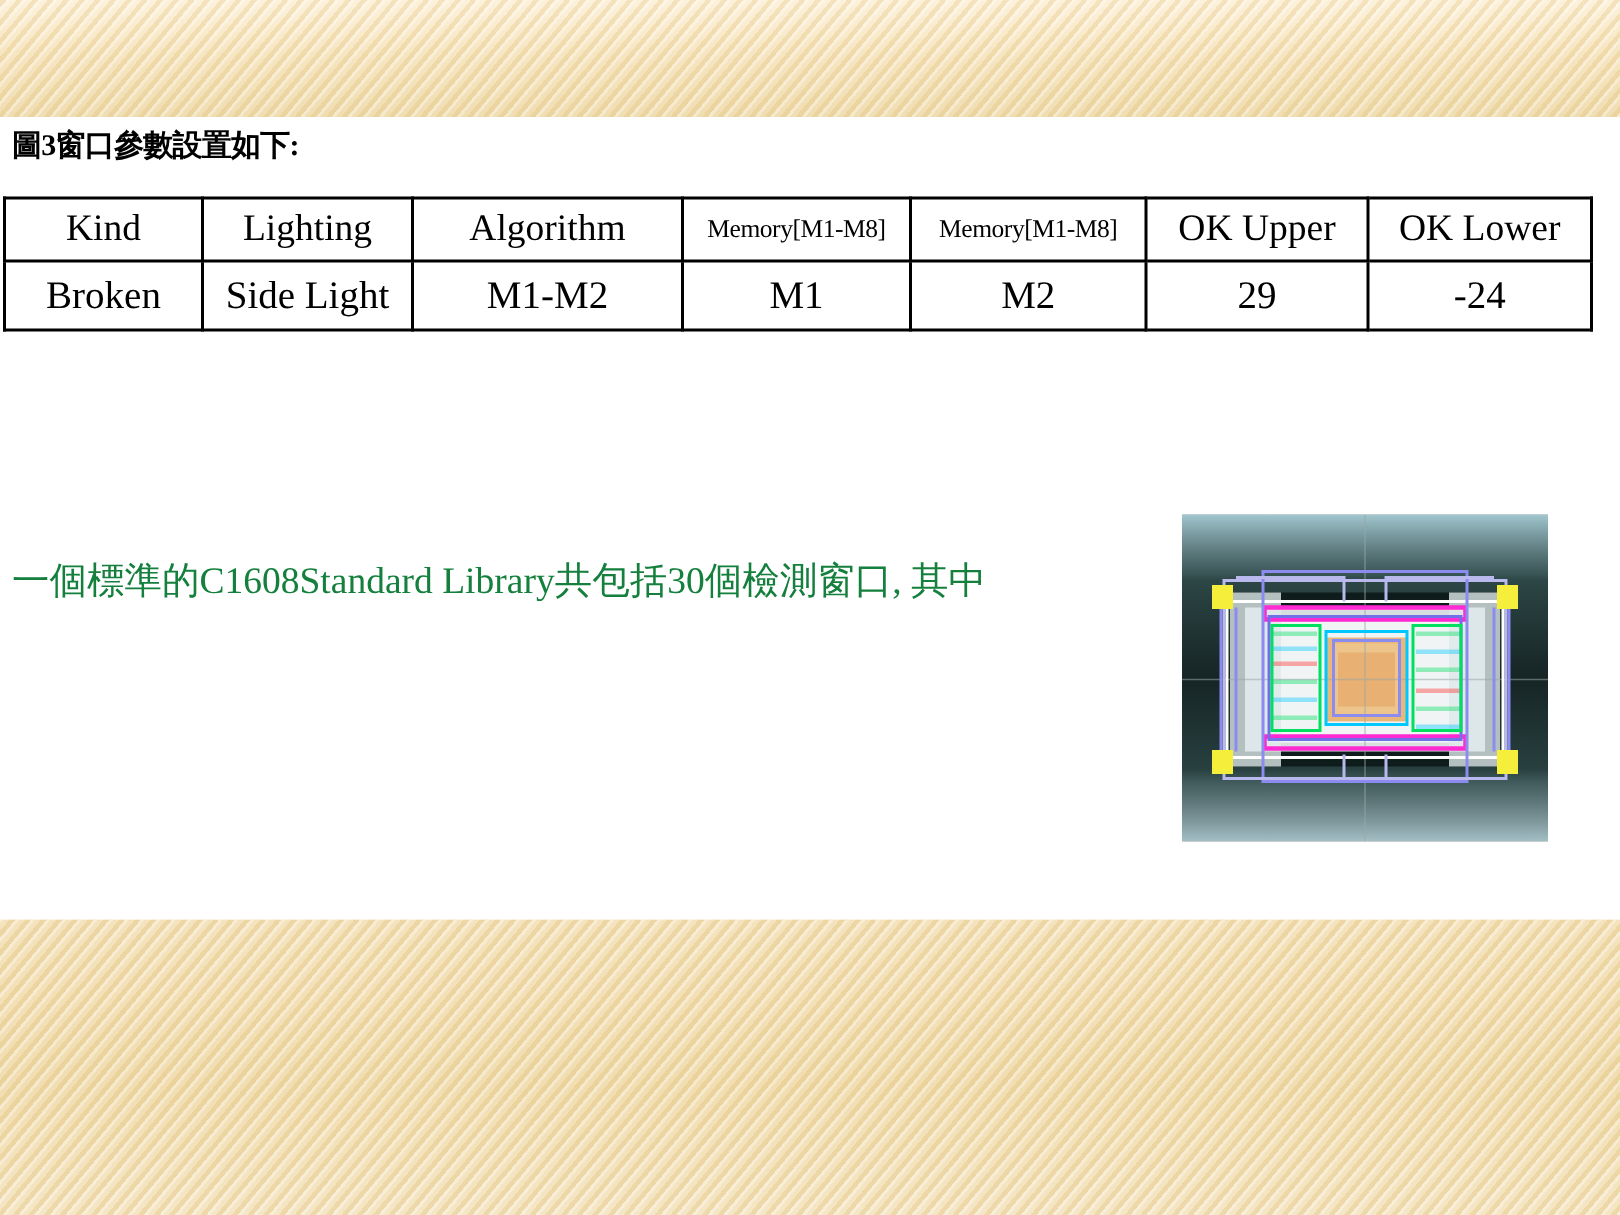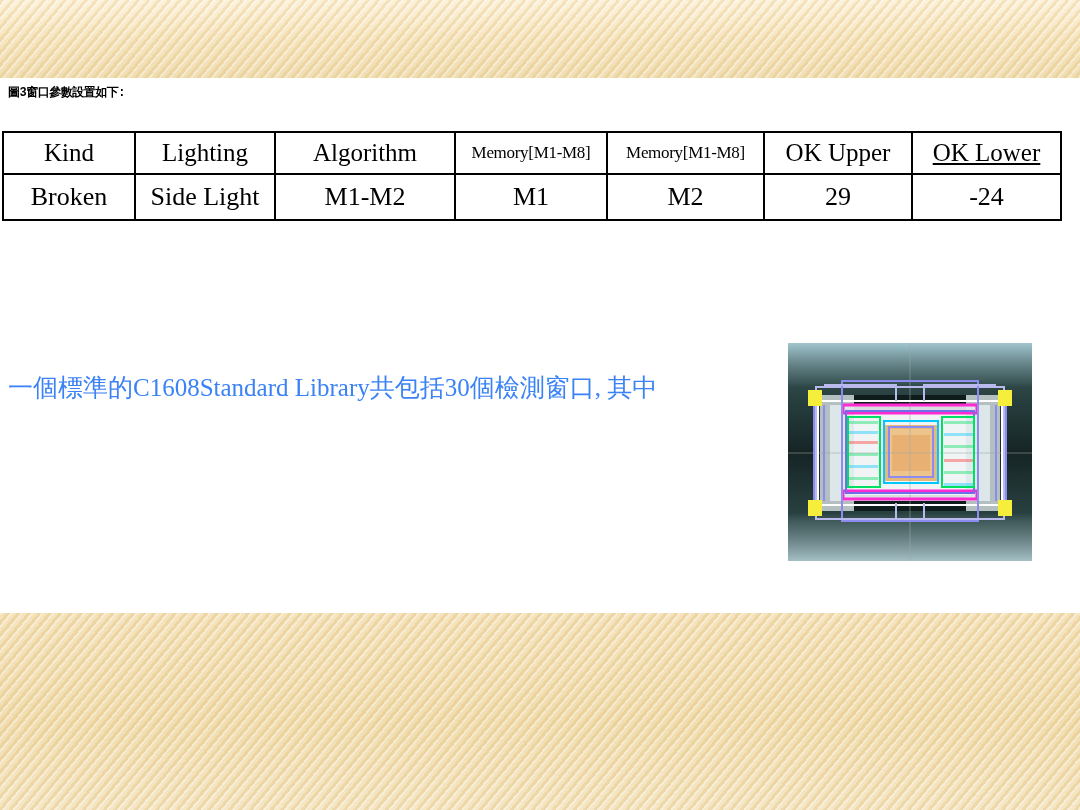--- a/index.html
+++ b/index.html
@@ -61,22 +61,22 @@
     width: 1080px;
     height: 535px;
     background: #ffffff;
   }
 
   
   .caption {
     position: absolute;
     left: 8px;
     top: 9px;
-    font-family: Liberation Mono, monospace;
-    font-size: 12px;
+    font-family: Liberation Serif, serif;
+    font-size: 20px;
     font-weight: 700;
     color: #000000;
     letter-spacing: -0.5px;
     white-space: nowrap;
     line-height: 1;
   }
 
   
   .param-table {
     position: absolute;
@@ -111,34 +111,34 @@
     margin-top: 48px;
   }
 
   
   .c0 { width: 130px; }
   .c1 { width: 138px; }
   .c2 { width: 178px; }
   .c3 { width: 150px; }
   .c4 { width: 155px; }
   .c5 { width: 146px; }
-  .c6 { width: 147px; text-decoration: underline; }
+  .c6 { width: 147px; }
 
   
   .para {
     position: absolute;
     left: 8px;
     top: 290px;
     width: 740px;
   }
   .para-line {
     font-family: "Liberation Serif", "DejaVu Serif", serif;
     font-size: 25px;
     line-height: 40px;
-    color: #3b82f6;
+    color: #15803d;
     white-space: nowrap;
     letter-spacing: 0px;
   }
 
   
   .inspect-figure {
     position: absolute;
     left: 788px;
     top: 265px;
     width: 244px;

